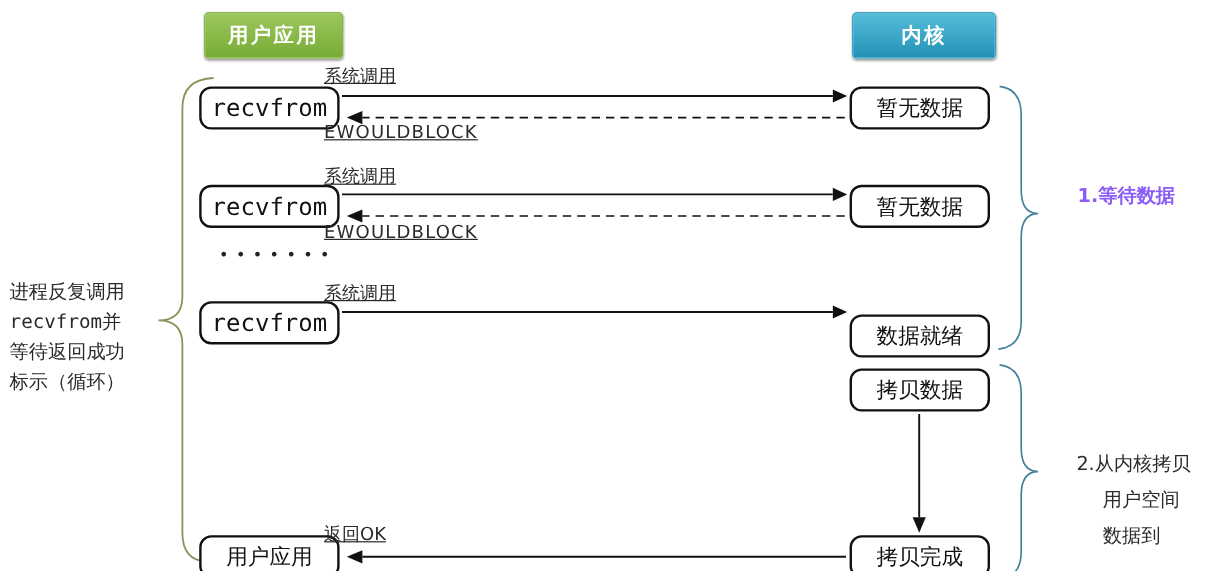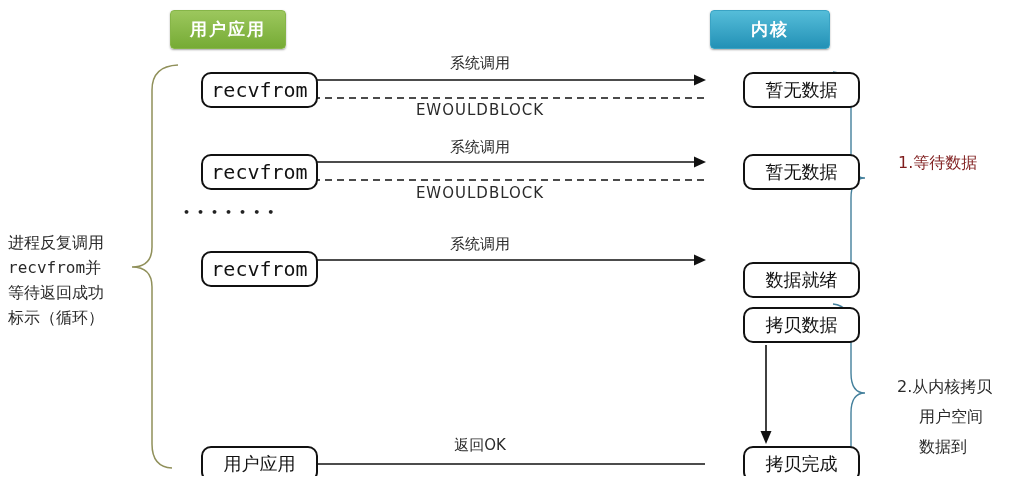--- a/index.html
+++ b/index.html
@@ -15,36 +15,36 @@
   }
   .hdr-green{left:170px;top:10px;width:114px;
     background:linear-gradient(#9cc75d,#76ab35);border:1px solid #86b548;}
   .hdr-blue{left:710px;top:10px;width:118px;
     background:linear-gradient(#55bdd9,#2391b6);border:1px solid #3aa3c4;text-align:center;}
   
   .node{
     position:absolute;width:117px;height:36px;box-sizing:border-box;
     background:#ffffff;border:2.5px solid #111111;border-radius:10px;
     display:flex;align-items:center;justify-content:center;
-    font-size:18px;color:#111111;margin-left:35px;
+    font-size:18px;color:#111111;
   }
   .node.mono{font-family:"DejaVu Sans Mono","Liberation Mono",monospace;font-size:20px;}
   
   .alabel{
-    position:absolute;left:270px;width:420px;text-align:center;
-    font-size:15px;color:#2a2a2a;white-space:nowrap;
+    position:absolute;left:270px;width:420px;
+    font-size:15px;color:#2a2a2a;white-space:nowrap;text-decoration:underline;
   }
   .alabel.mono-ish{letter-spacing:1px;}
   
   .left-note{
     position:absolute;left:8px;top:230px;width:146px;
     font-size:16px;line-height:25px;color:#2a2a2a;
     font-family:"DejaVu Sans Mono","DejaVu Sans","Liberation Sans",sans-serif;
   }
-  .phase1{position:absolute;left:898px;top:153px;font-size:16px;color:#7f1d1d;white-space:nowrap;}
+  .phase1{position:absolute;left:898px;top:153px;font-size:16px;color:#8b5cf6;white-space:nowrap;font-weight:bold;}
   .phase2{position:absolute;left:897px;top:372px;font-size:16px;line-height:30px;color:#2a2a2a;}
   .phase2 .indent{padding-left:22px;}
   .dots{
     position:absolute;left:183px;top:206px;width:100px;
     font-size:11px;letter-spacing:7px;color:#222;font-weight:bold;white-space:nowrap;
   }
   svg{position:absolute;left:0;top:0;}
 </style>
 </head>
 <body>

